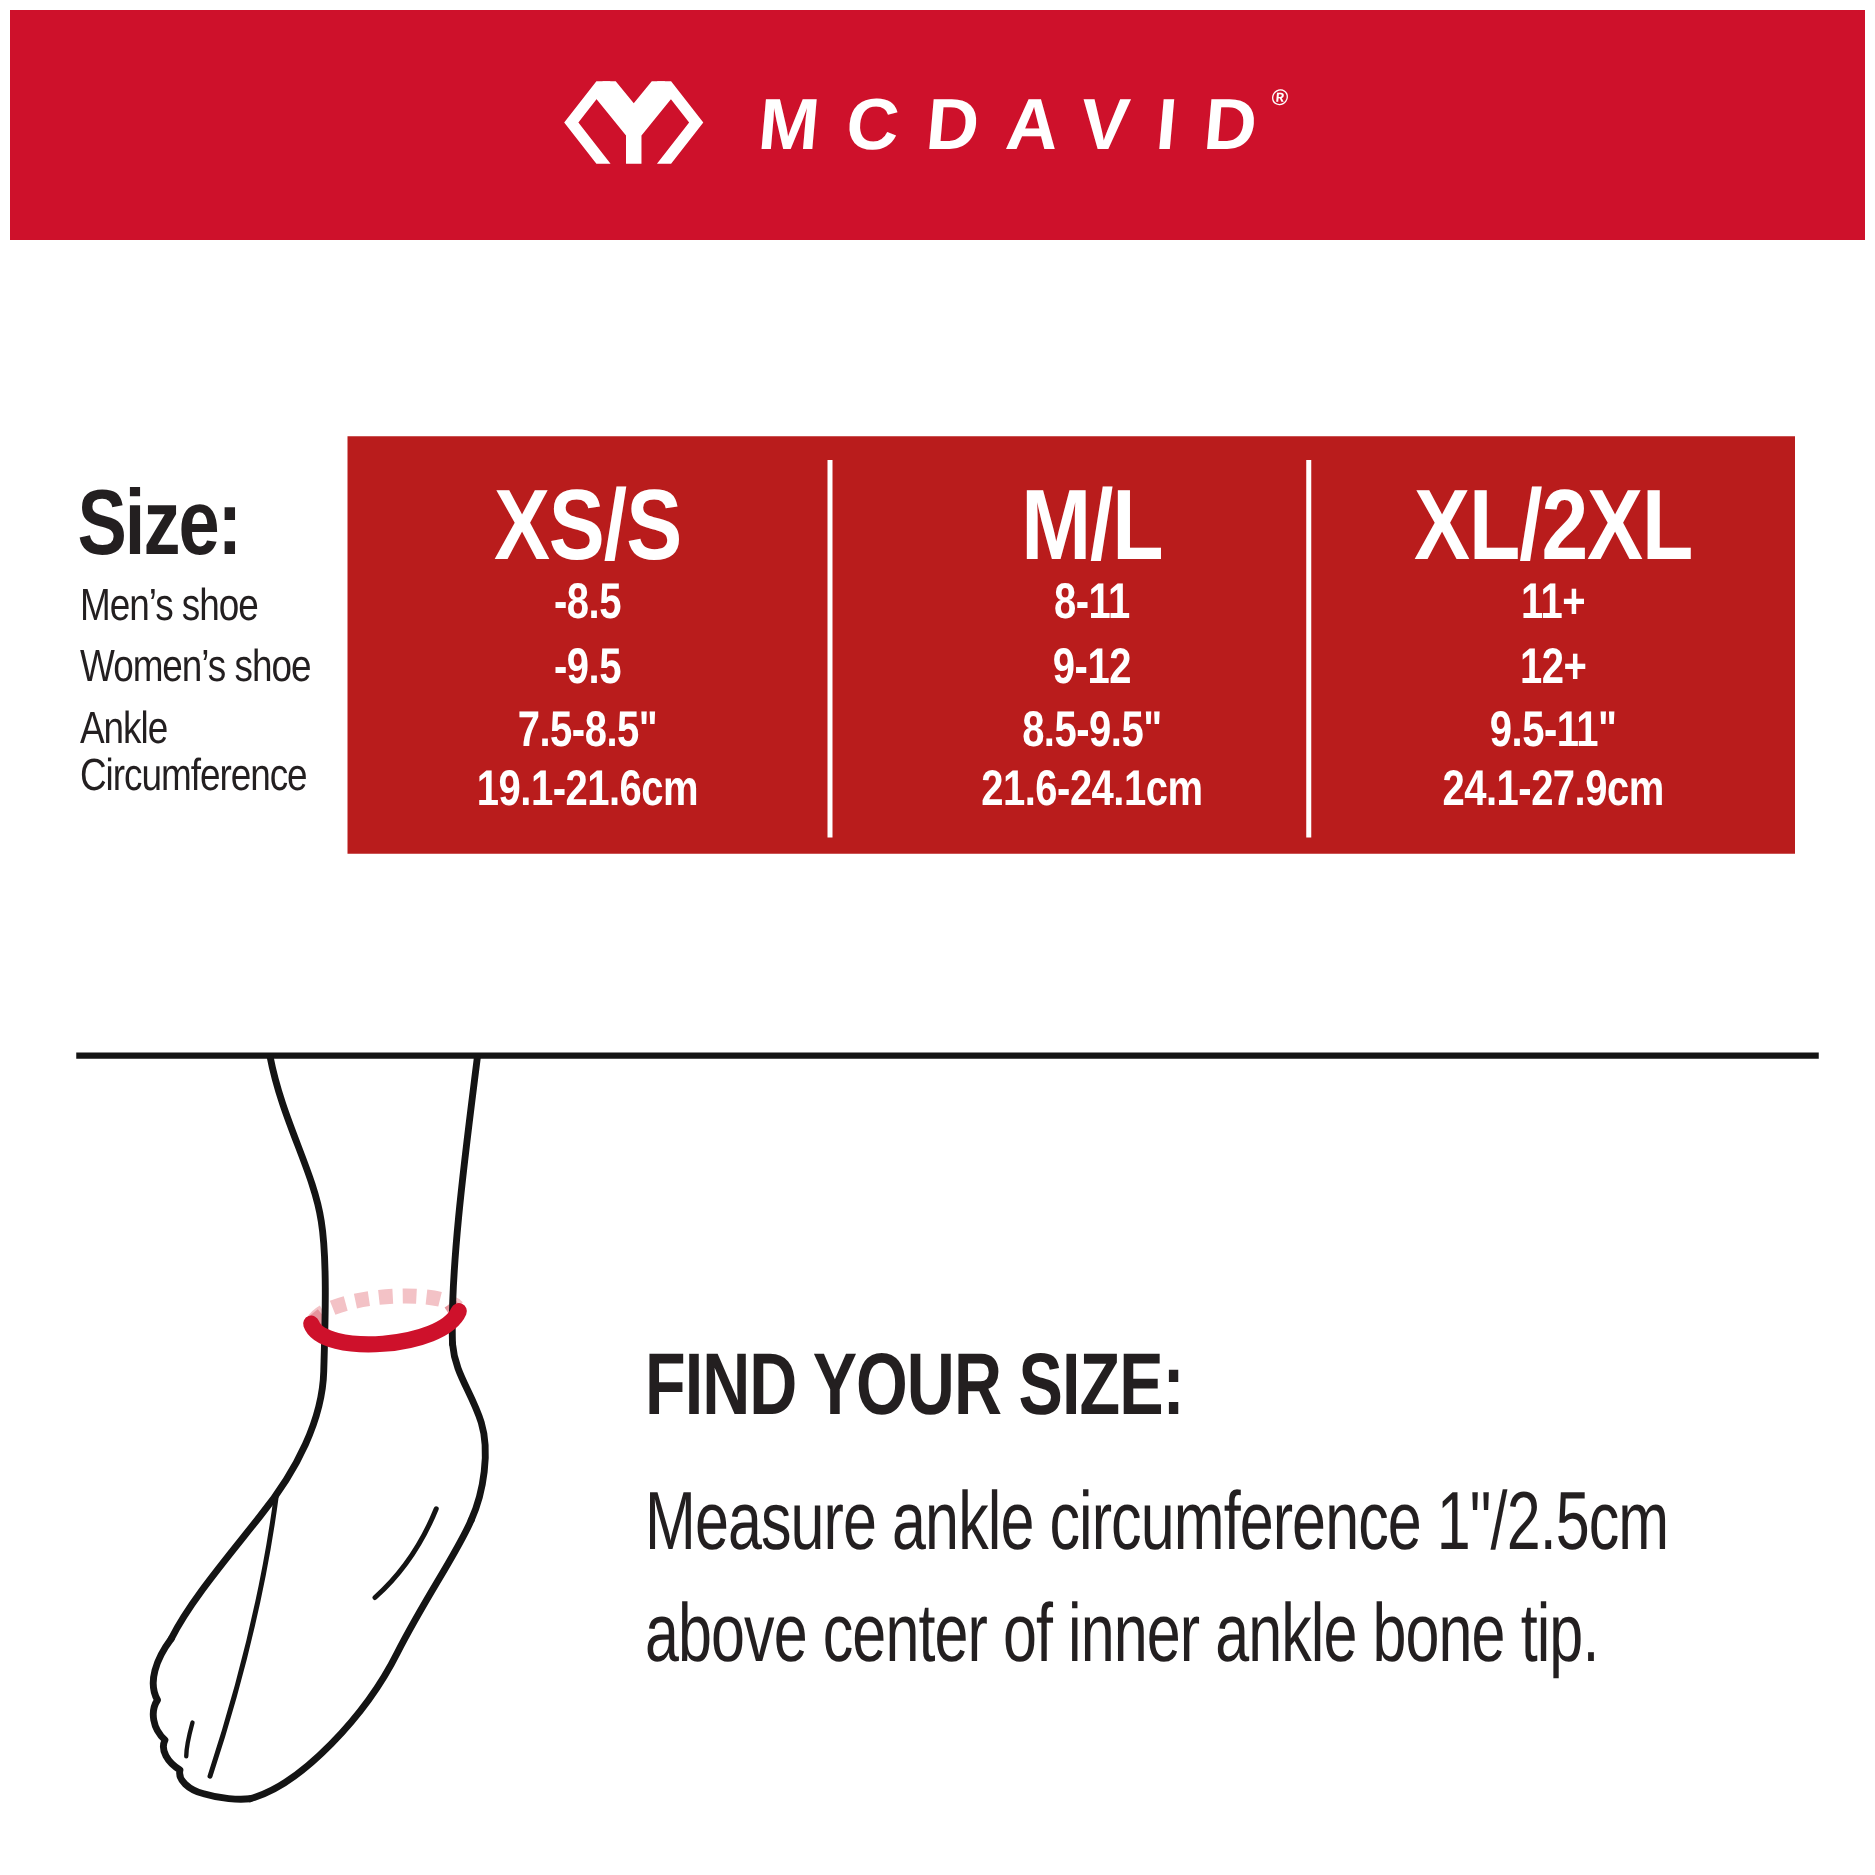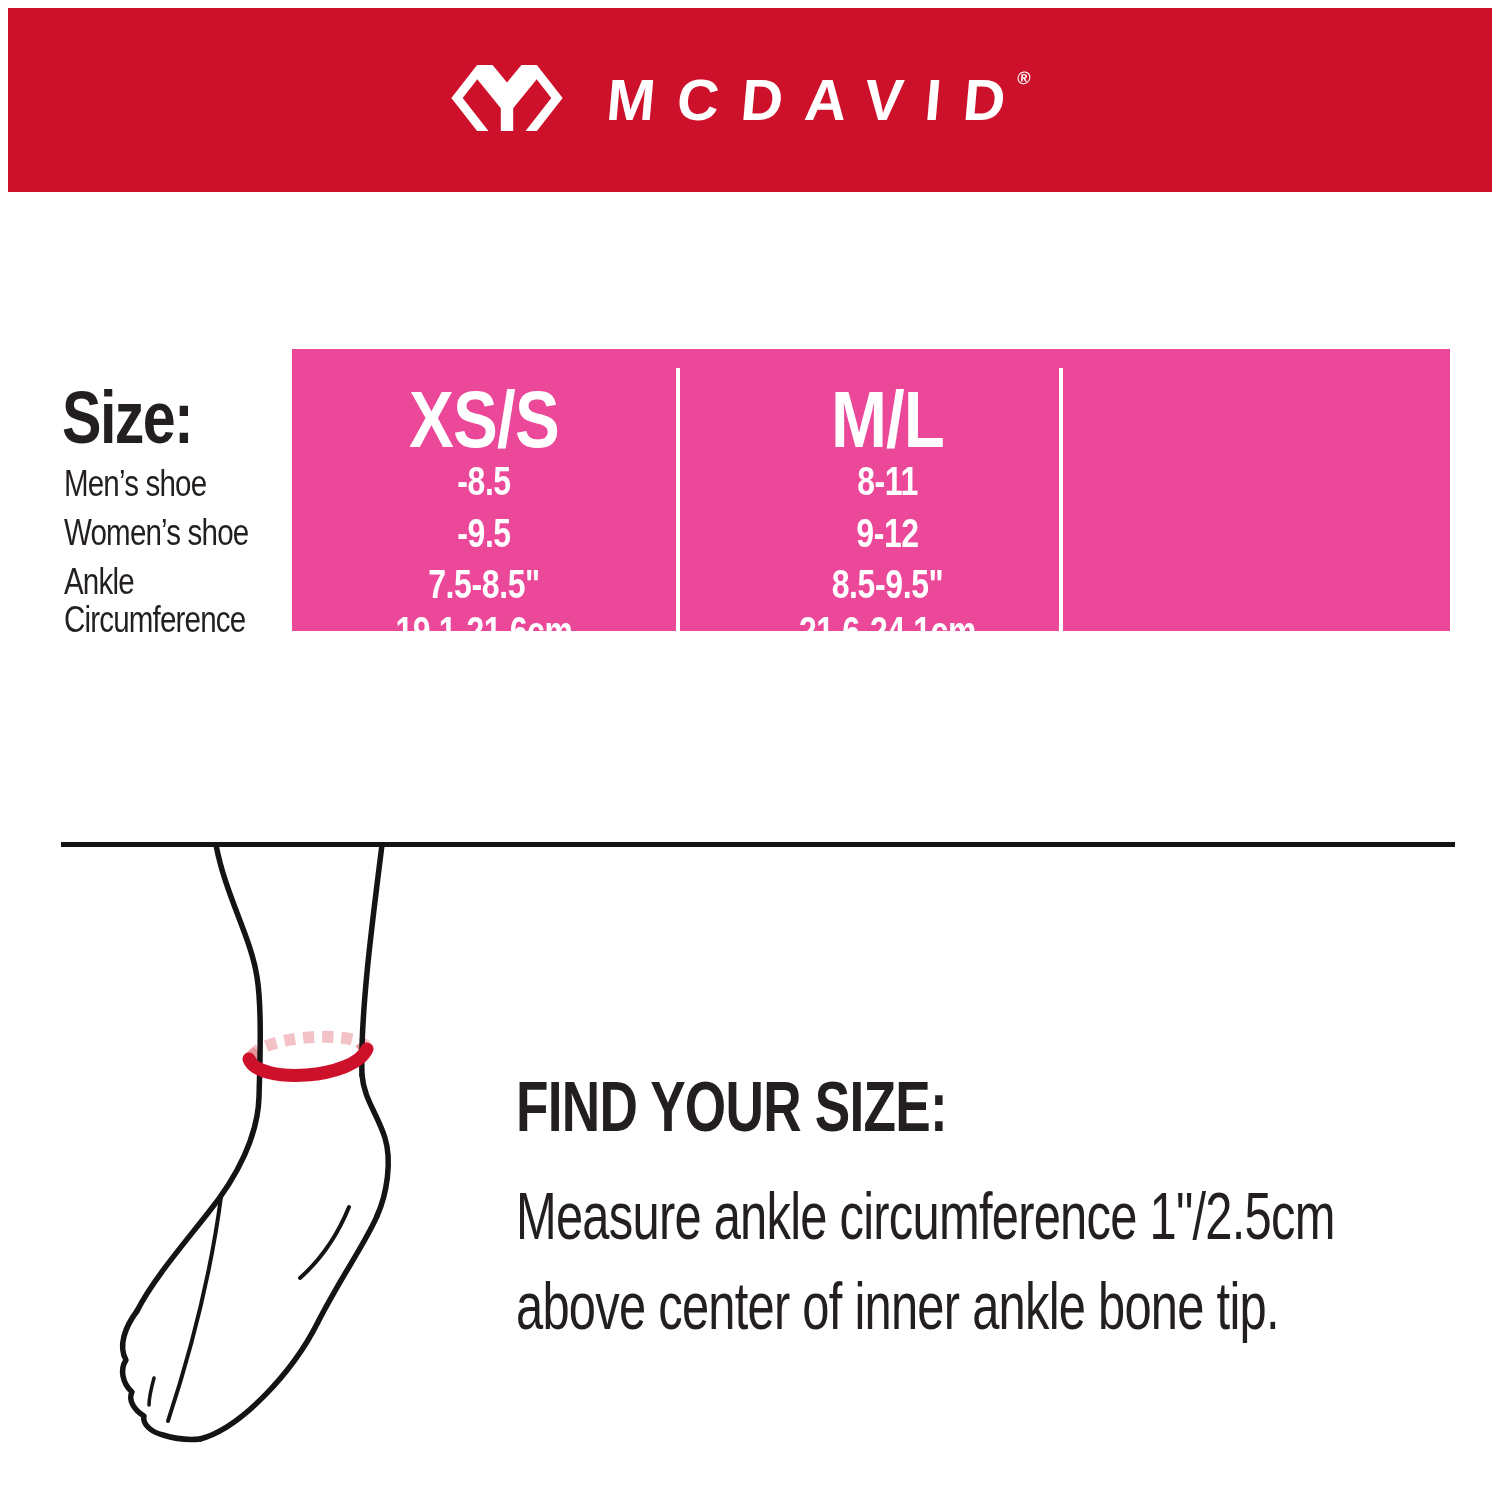--- a/index.html
+++ b/index.html
@@ -34,22 +34,22 @@
     position:absolute; left:64px; font-size:36px; line-height:39px; font-weight:400;
     letter-spacing:-1px; transform:scaleX(0.82); transform-origin:left center;
     white-space:nowrap;
   }
   .lab-mens   { top:464px; }
   .lab-womens { top:513px; }
   .lab-ankle1 { top:562px; }
   .lab-ankle2 { top:600px; }
 
   .table {
-    position:absolute; left:292px; top:349px; width:1158px; height:282px;
-    background:#ec4899;
+    position:absolute; left:278px; top:349px; width:1158px; height:334px;
+    background:#b91c1c;
   }
   .tdiv {
     position:absolute; top:19px; height:302px; width:4px; background:#ffffff;
   }
   .tdiv.d1 { left:384px; }
   .tdiv.d2 { left:767px; }
   .col { position:absolute; top:0; height:100%; }
   .col.c0 { left:0;     width:384px; }
   .col.c1 { left:388px; width:379px;padding-left:36px; }
   .col.c2 { left:771px; width:387px; }
@@ -120,20 +120,27 @@
     </div>
     <div class="tdiv d1"></div>
     <div class="col c1">
       <div class="cell hdr">M/L</div>
       <div class="cell val v1">8-11</div>
       <div class="cell val v2">9-12</div>
       <div class="cell val v3">8.5-9.5"</div>
       <div class="cell val v4">21.6-24.1cm</div>
     </div>
     <div class="tdiv d2"></div>
+    <div class="col c2">
+      <div class="cell hdr">XL/2XL</div>
+      <div class="cell val v1">11+</div>
+      <div class="cell val v2">12+</div>
+      <div class="cell val v3">9.5-11"</div>
+      <div class="cell val v4">24.1-27.9cm</div>
+    </div>
   </div>
 
   <div class="rule"></div>
 
   <svg class="foot-svg" viewBox="0 0 420 615" aria-hidden="true">
 
     <g>
       <path d="M191,212 C201,192 289,184 306,201" fill="none" stroke="#F3C2C6" stroke-width="12" stroke-dasharray="11 8"></path>
       <path d="M188,215 L198,207" fill="none" stroke="#E6949C" stroke-width="12"></path>
       <path d="M299,206 L308,200" fill="none" stroke="#E6949C" stroke-width="12"></path>

